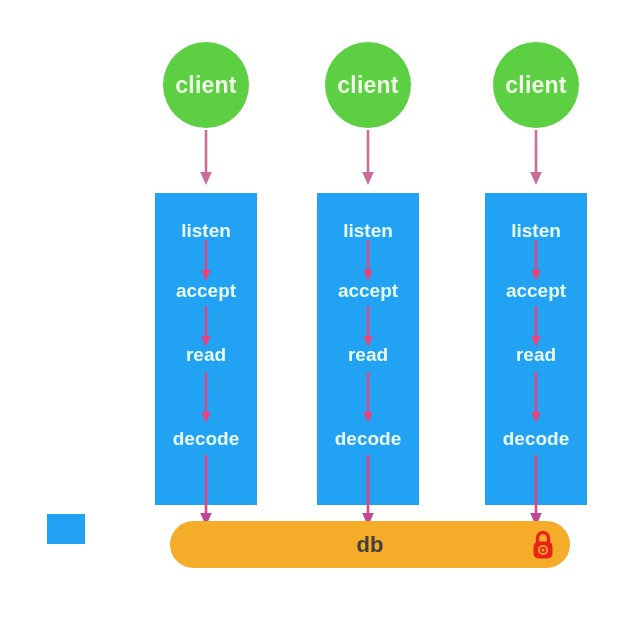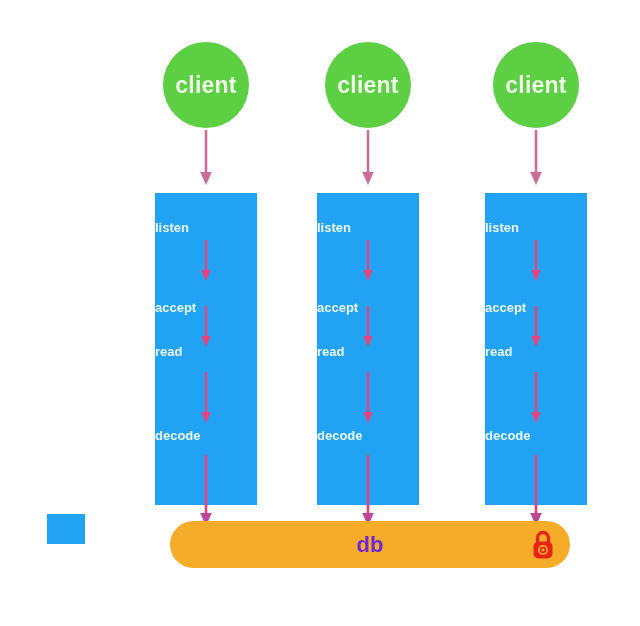--- a/index.html
+++ b/index.html
@@ -53,28 +53,29 @@
     position: absolute;
     top: 193px;
     width: 102px;
     height: 312px;
     background: #22a2f2;
   }
   .stage-label {
     position: absolute;
     left: 0;
     width: 100%;
+    text-align: center;
     color: #eafaff;
-    font-size: 13px;
+    font-size: 19px;
     font-weight: bold;
     line-height: 1;
     font-family: "Liberation Sans", sans-serif;
   }
   .stage-listen  { top: 28px; }
-  .stage-accept  { top: 108px; }
+  .stage-accept  { top: 88px; }
   .stage-read    { top: 152px; }
   .stage-decode  { top: 236px; }
 
   .inner-arrow {
     position: absolute;
     left: 50%;
     margin-left: -6px;
     width: 12px;
   }
   .inner-arrow-1 { top: 47px;  height: 43px; }
@@ -95,21 +96,21 @@
     top: 521px;
     width: 400px;
     height: 47px;
     background: #f5ac28;
     border-radius: 24px;
     display: flex;
     align-items: center;
     justify-content: center;
   }
   .db-label {
-    color: #6d28d9;
+    color: #404040;
     font-size: 22px;
     font-weight: bold;
     line-height: 1;
     font-family: "Liberation Sans", sans-serif;
   }
   .lock-icon {
     position: absolute;
     right: 14px;
     top: 50%;
     margin-top: -16px;

